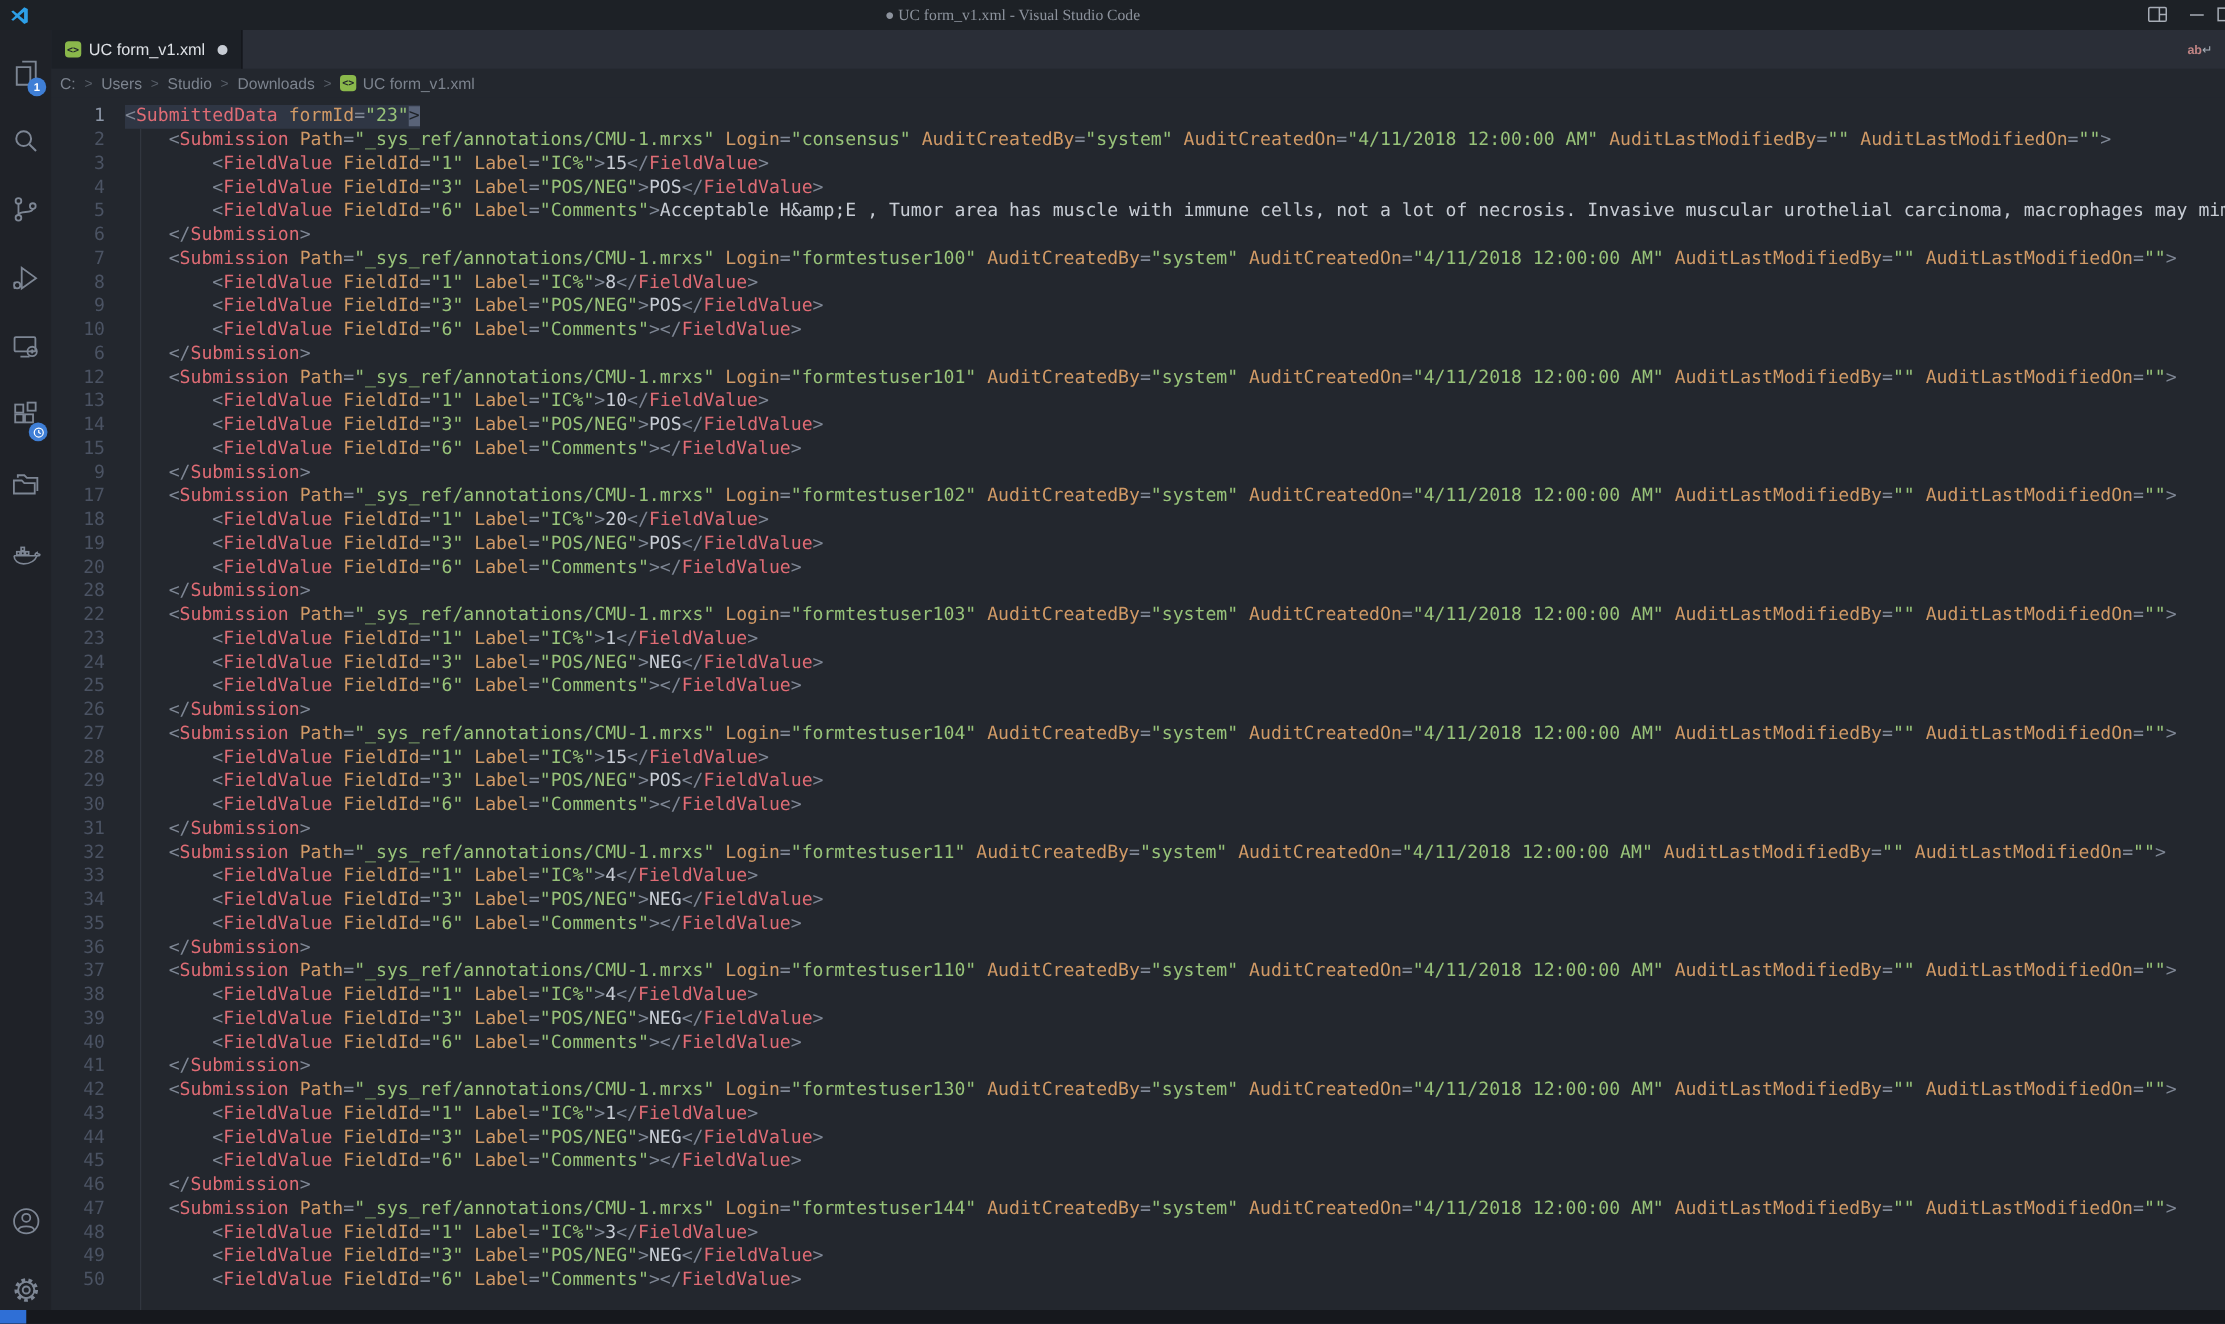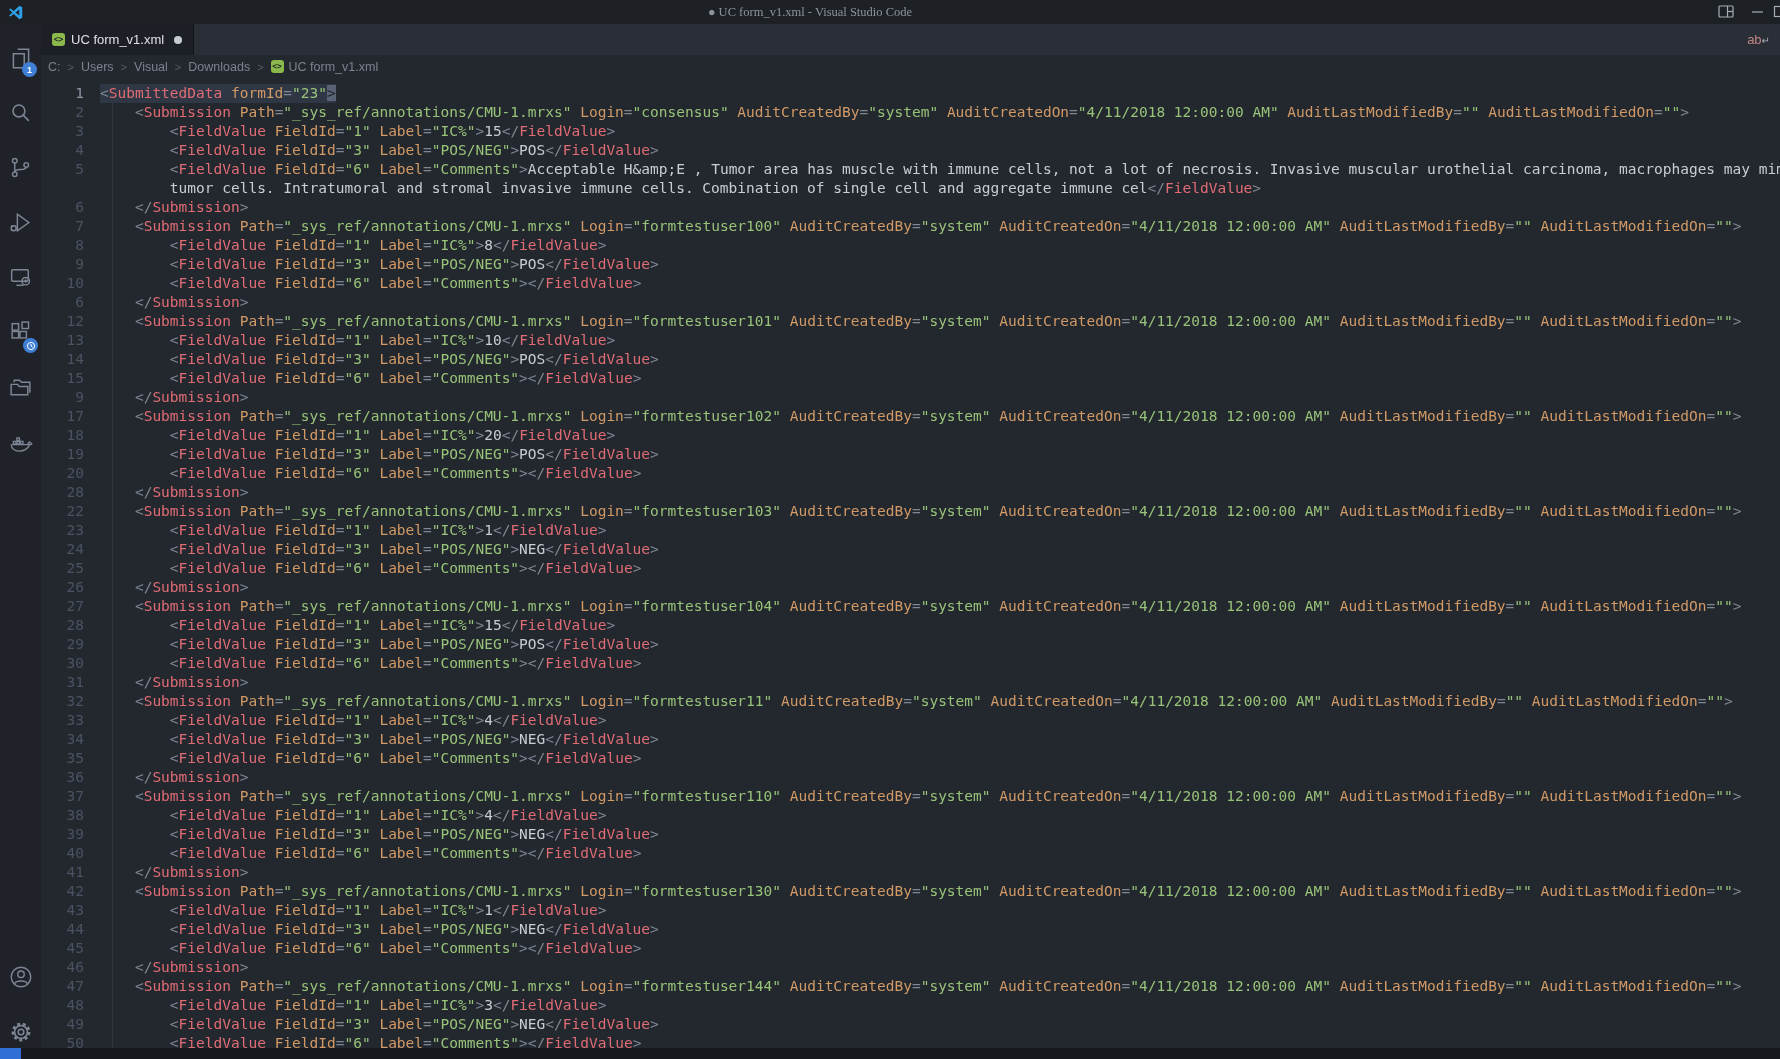--- a/index.html
+++ b/index.html
@@ -32,21 +32,21 @@
 
   
   .editor-col { flex:1; display:flex; flex-direction:column; min-width:0; position:relative; }
 
   .tabbar { height:31px; background:#2a2e37; display:flex; position:relative; flex:none; }
   .tab { background:#1c2026; display:flex; align-items:center; padding:0 11px; border-right:1px solid #13151a; }
   .tab-label { color:#dde0e5; font-size:13px; margin:0 10px 0 6px; }
   .mod-dot { width:8px; height:8px; border-radius:50%; background:#c7ccd4; }
   .tab-actions { position:absolute; right:10px; top:0; height:31px; display:flex; align-items:center; }
   .wordwrap { font-size:10px; color:#a8afb9; letter-spacing:0; }
-  .wordwrap .ab { color:#c08484; font-weight:normal; font-size:13px; }
+  .wordwrap .ab { color:#c08484; font-weight:bold; font-size:10px; }
 
   .breadcrumb { height:23px; display:flex; align-items:center; padding-left:7px; background:#23272e; flex:none; }
   .crumb { color:#7c838e; font-size:12.5px; }
   .crumb-sep { color:#585f69; font-size:11px; margin:0 7px; }
 
   .xmlicon { width:13px; height:13px; border-radius:3px; background:#8ab84b; color:#20252b; font-weight:bold;
              font-size:8px; display:inline-flex; align-items:center; justify-content:center;
              font-family:"DejaVu Sans Mono", monospace; flex:none; }
   .bc-xmlicon { margin-right:5px; }
 
@@ -204,37 +204,36 @@
         <div class="tab-actions">
           <span class="wordwrap"><span class="ab">ab</span><span>↵</span></span>
         </div>
       </div>
 
       <div class="breadcrumb">
           <span class="crumb">C:</span>
           <span class="crumb-sep">&gt;</span>
           <span class="crumb">Users</span>
           <span class="crumb-sep">&gt;</span>
-          <span class="crumb">Visual</span>
+          <span class="crumb">Studio</span>
           <span class="crumb-sep">&gt;</span>
           <span class="crumb">Downloads</span>
           <span class="crumb-sep">&gt;</span>
           <span class="xmlicon bc-xmlicon">&lt;&gt;</span>
           <span class="crumb">UC form_v1.xml</span>
         </div>
 
       <div class="code">
         <div class="indent-guide"></div>
         <div id="rows">
             <div class="row cur"><span class="ln">1</span><span class="rc sel"><span class="t-punc">&lt;</span><span class="t-tag">SubmittedData</span><span class="t-txt"> </span><span class="t-attr">formId</span><span class="t-punc">=</span><span class="t-str">"23"</span><span class="t-punc cursor">&gt;</span></span></div>
             <div class="row"><span class="ln">2</span><span class="rc"><span class="t-txt">    </span><span class="t-punc">&lt;</span><span class="t-tag">Submission</span><span class="t-txt"> </span><span class="t-attr">Path</span><span class="t-punc">=</span><span class="t-str">"_sys_ref/annotations/CMU-1.mrxs"</span><span class="t-txt"> </span><span class="t-attr">Login</span><span class="t-punc">=</span><span class="t-str">"consensus"</span><span class="t-txt"> </span><span class="t-attr">AuditCreatedBy</span><span class="t-punc">=</span><span class="t-str">"system"</span><span class="t-txt"> </span><span class="t-attr">AuditCreatedOn</span><span class="t-punc">=</span><span class="t-str">"4/11/2018 12:00:00 AM"</span><span class="t-txt"> </span><span class="t-attr">AuditLastModifiedBy</span><span class="t-punc">=</span><span class="t-str">""</span><span class="t-txt"> </span><span class="t-attr">AuditLastModifiedOn</span><span class="t-punc">=</span><span class="t-str">""</span><span class="t-punc">&gt;</span></span></div>
             <div class="row"><span class="ln">3</span><span class="rc"><span class="t-txt">        </span><span class="t-punc">&lt;</span><span class="t-tag">FieldValue</span><span class="t-txt"> </span><span class="t-attr">FieldId</span><span class="t-punc">=</span><span class="t-str">"1"</span><span class="t-txt"> </span><span class="t-attr">Label</span><span class="t-punc">=</span><span class="t-str">"IC%"</span><span class="t-punc">&gt;</span><span class="t-txt">15</span><span class="t-punc">&lt;/</span><span class="t-tag">FieldValue</span><span class="t-punc">&gt;</span></span></div>
             <div class="row"><span class="ln">4</span><span class="rc"><span class="t-txt">        </span><span class="t-punc">&lt;</span><span class="t-tag">FieldValue</span><span class="t-txt"> </span><span class="t-attr">FieldId</span><span class="t-punc">=</span><span class="t-str">"3"</span><span class="t-txt"> </span><span class="t-attr">Label</span><span class="t-punc">=</span><span class="t-str">"POS/NEG"</span><span class="t-punc">&gt;</span><span class="t-txt">POS</span><span class="t-punc">&lt;/</span><span class="t-tag">FieldValue</span><span class="t-punc">&gt;</span></span></div>
             <div class="row"><span class="ln">5</span><span class="rc"><span class="t-txt">        </span><span class="t-punc">&lt;</span><span class="t-tag">FieldValue</span><span class="t-txt"> </span><span class="t-attr">FieldId</span><span class="t-punc">=</span><span class="t-str">"6"</span><span class="t-txt"> </span><span class="t-attr">Label</span><span class="t-punc">=</span><span class="t-str">"Comments"</span><span class="t-punc">&gt;</span><span class="t-txt">Acceptable H&amp;amp;E , Tumor area has muscle with immune cells, not a lot of necrosis. Invasive muscular urothelial carcinoma, macrophages may mimic</span></span></div>
-            <div class="row"><span class="ln"></span><span class="rc"><span class="t-txt">        </span><span class="t-txt">tumor cells. Intratumoral and stromal invasive immune cells. Combination of single cell and aggregate immune cel</span><span class="t-punc">&lt;/</span><span class="t-tag">FieldValue</span><span class="t-punc">&gt;</span></span></div>
             <div class="row"><span class="ln">6</span><span class="rc"><span class="t-txt">    </span><span class="t-punc">&lt;/</span><span class="t-tag">Submission</span><span class="t-punc">&gt;</span></span></div>
             <div class="row"><span class="ln">7</span><span class="rc"><span class="t-txt">    </span><span class="t-punc">&lt;</span><span class="t-tag">Submission</span><span class="t-txt"> </span><span class="t-attr">Path</span><span class="t-punc">=</span><span class="t-str">"_sys_ref/annotations/CMU-1.mrxs"</span><span class="t-txt"> </span><span class="t-attr">Login</span><span class="t-punc">=</span><span class="t-str">"formtestuser100"</span><span class="t-txt"> </span><span class="t-attr">AuditCreatedBy</span><span class="t-punc">=</span><span class="t-str">"system"</span><span class="t-txt"> </span><span class="t-attr">AuditCreatedOn</span><span class="t-punc">=</span><span class="t-str">"4/11/2018 12:00:00 AM"</span><span class="t-txt"> </span><span class="t-attr">AuditLastModifiedBy</span><span class="t-punc">=</span><span class="t-str">""</span><span class="t-txt"> </span><span class="t-attr">AuditLastModifiedOn</span><span class="t-punc">=</span><span class="t-str">""</span><span class="t-punc">&gt;</span></span></div>
             <div class="row"><span class="ln">8</span><span class="rc"><span class="t-txt">        </span><span class="t-punc">&lt;</span><span class="t-tag">FieldValue</span><span class="t-txt"> </span><span class="t-attr">FieldId</span><span class="t-punc">=</span><span class="t-str">"1"</span><span class="t-txt"> </span><span class="t-attr">Label</span><span class="t-punc">=</span><span class="t-str">"IC%"</span><span class="t-punc">&gt;</span><span class="t-txt">8</span><span class="t-punc">&lt;/</span><span class="t-tag">FieldValue</span><span class="t-punc">&gt;</span></span></div>
             <div class="row"><span class="ln">9</span><span class="rc"><span class="t-txt">        </span><span class="t-punc">&lt;</span><span class="t-tag">FieldValue</span><span class="t-txt"> </span><span class="t-attr">FieldId</span><span class="t-punc">=</span><span class="t-str">"3"</span><span class="t-txt"> </span><span class="t-attr">Label</span><span class="t-punc">=</span><span class="t-str">"POS/NEG"</span><span class="t-punc">&gt;</span><span class="t-txt">POS</span><span class="t-punc">&lt;/</span><span class="t-tag">FieldValue</span><span class="t-punc">&gt;</span></span></div>
             <div class="row"><span class="ln">10</span><span class="rc"><span class="t-txt">        </span><span class="t-punc">&lt;</span><span class="t-tag">FieldValue</span><span class="t-txt"> </span><span class="t-attr">FieldId</span><span class="t-punc">=</span><span class="t-str">"6"</span><span class="t-txt"> </span><span class="t-attr">Label</span><span class="t-punc">=</span><span class="t-str">"Comments"</span><span class="t-punc">&gt;</span><span class="t-txt"></span><span class="t-punc">&lt;/</span><span class="t-tag">FieldValue</span><span class="t-punc">&gt;</span></span></div>
             <div class="row"><span class="ln">6</span><span class="rc"><span class="t-txt">    </span><span class="t-punc">&lt;/</span><span class="t-tag">Submission</span><span class="t-punc">&gt;</span></span></div>
             <div class="row"><span class="ln">12</span><span class="rc"><span class="t-txt">    </span><span class="t-punc">&lt;</span><span class="t-tag">Submission</span><span class="t-txt"> </span><span class="t-attr">Path</span><span class="t-punc">=</span><span class="t-str">"_sys_ref/annotations/CMU-1.mrxs"</span><span class="t-txt"> </span><span class="t-attr">Login</span><span class="t-punc">=</span><span class="t-str">"formtestuser101"</span><span class="t-txt"> </span><span class="t-attr">AuditCreatedBy</span><span class="t-punc">=</span><span class="t-str">"system"</span><span class="t-txt"> </span><span class="t-attr">AuditCreatedOn</span><span class="t-punc">=</span><span class="t-str">"4/11/2018 12:00:00 AM"</span><span class="t-txt"> </span><span class="t-attr">AuditLastModifiedBy</span><span class="t-punc">=</span><span class="t-str">""</span><span class="t-txt"> </span><span class="t-attr">AuditLastModifiedOn</span><span class="t-punc">=</span><span class="t-str">""</span><span class="t-punc">&gt;</span></span></div>
             <div class="row"><span class="ln">13</span><span class="rc"><span class="t-txt">        </span><span class="t-punc">&lt;</span><span class="t-tag">FieldValue</span><span class="t-txt"> </span><span class="t-attr">FieldId</span><span class="t-punc">=</span><span class="t-str">"1"</span><span class="t-txt"> </span><span class="t-attr">Label</span><span class="t-punc">=</span><span class="t-str">"IC%"</span><span class="t-punc">&gt;</span><span class="t-txt">10</span><span class="t-punc">&lt;/</span><span class="t-tag">FieldValue</span><span class="t-punc">&gt;</span></span></div>
             <div class="row"><span class="ln">14</span><span class="rc"><span class="t-txt">        </span><span class="t-punc">&lt;</span><span class="t-tag">FieldValue</span><span class="t-txt"> </span><span class="t-attr">FieldId</span><span class="t-punc">=</span><span class="t-str">"3"</span><span class="t-txt"> </span><span class="t-attr">Label</span><span class="t-punc">=</span><span class="t-str">"POS/NEG"</span><span class="t-punc">&gt;</span><span class="t-txt">POS</span><span class="t-punc">&lt;/</span><span class="t-tag">FieldValue</span><span class="t-punc">&gt;</span></span></div>
             <div class="row"><span class="ln">15</span><span class="rc"><span class="t-txt">        </span><span class="t-punc">&lt;</span><span class="t-tag">FieldValue</span><span class="t-txt"> </span><span class="t-attr">FieldId</span><span class="t-punc">=</span><span class="t-str">"6"</span><span class="t-txt"> </span><span class="t-attr">Label</span><span class="t-punc">=</span><span class="t-str">"Comments"</span><span class="t-punc">&gt;</span><span class="t-txt"></span><span class="t-punc">&lt;/</span><span class="t-tag">FieldValue</span><span class="t-punc">&gt;</span></span></div>

